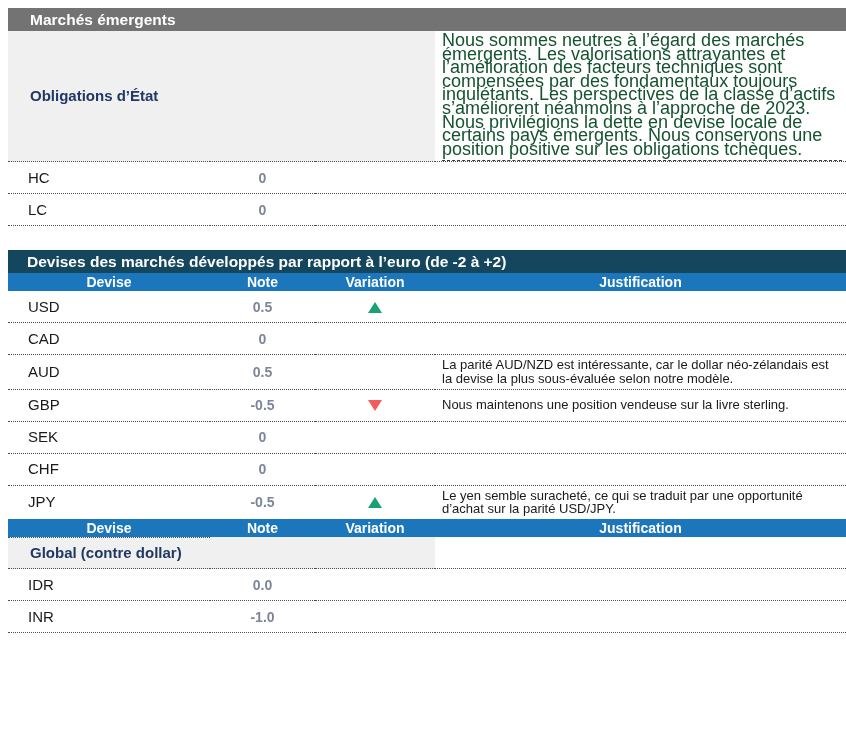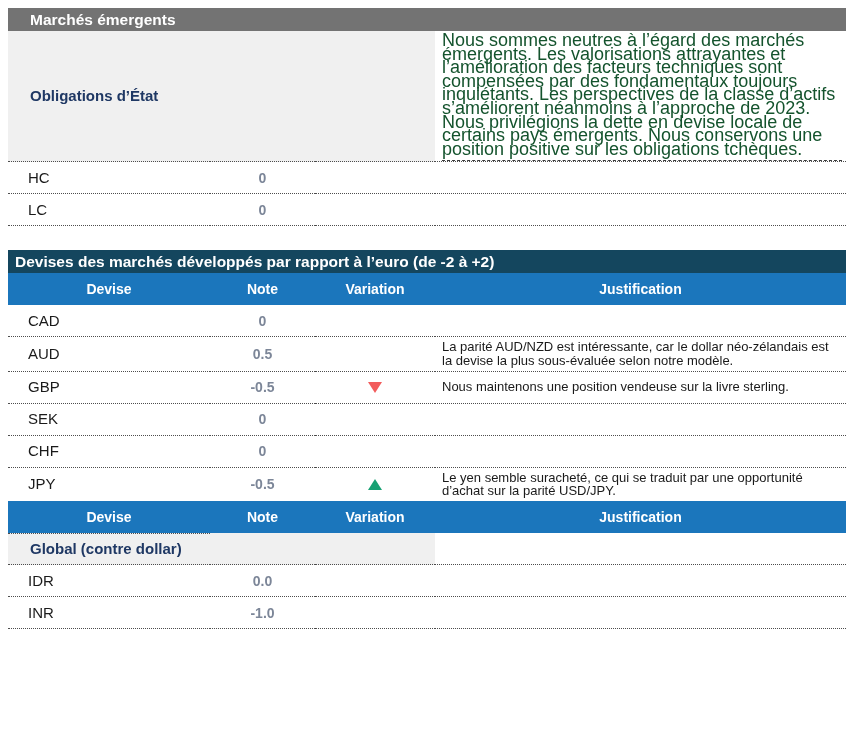--- a/index.html
+++ b/index.html
@@ -10,32 +10,32 @@
   }
   .page { padding:8px 0 0 8px; box-sizing:border-box; width:846px; }
 
   
   .bar {
     width:838px; height:23px; box-sizing:border-box;
     color:#fff; font-weight:bold; font-size:15.5px;
     display:flex; align-items:center;
   }
   .bar-blue { background:#737373; padding-left:22px;text-align:right; }
-  .bar-dark { background:#14465e; padding-left:7px; }
+  .bar-dark { background:#14465e; padding-left:19px; }
 
   
   table { border-collapse:collapse; table-layout:fixed; width:838px; }
   col.c-label { width:202px; }
   col.c-note  { width:105px; }
   col.c-var   { width:120px; }
   col.c-just  { width:411px; }
 
   thead th {
     background:#1b76bc; color:#fff; font-weight:bold; font-size:14px;
-    height:32px; text-align:center; padding:0; vertical-align:middle;
+    height:18px; text-align:center; padding:0; vertical-align:middle;
   }
   tbody tr { border-bottom:1px dotted #4d4d4d; }
   #dev-body tr:last-child { border-bottom:none; }
 
   td { height:25px; vertical-align:middle; padding:0; }
   td.label { padding-left:20px; font-size:15px; color:#1a1a1a; line-height:18px; }
   td.note  { text-align:center; font-weight:bold; color:#7c8698; font-size:14px; }
   td.variation { text-align:center; }
   td.justif {
     font-size:13px; line-height:13.6px; color:#1a1a1a;
@@ -123,20 +123,26 @@
       <thead id="dev-head">
           <tr>
             <th>Devise</th>
             <th>Note</th>
             <th>Variation</th>
             <th>Justification</th>
           </tr>
         </thead>
       <tbody id="dev-body">
           <tr>
+            <td class="label">USD</td>
+            <td class="note">0.5</td>
+            <td class="variation"><span class="tri tri-up"></span></td>
+            <td class="justif"></td>
+          </tr>
+          <tr>
             <td class="label">CAD</td>
             <td class="note">0</td>
             <td class="variation"></td>
             <td class="justif"></td>
           </tr>
           <tr>
             <td class="label">AUD</td>
             <td class="note">0.5</td>
             <td class="variation"></td>
             <td class="justif">La parité AUD/NZD est intéressante, car le dollar néo-zélandais est la devise la plus sous-évaluée selon notre modèle.</td>

